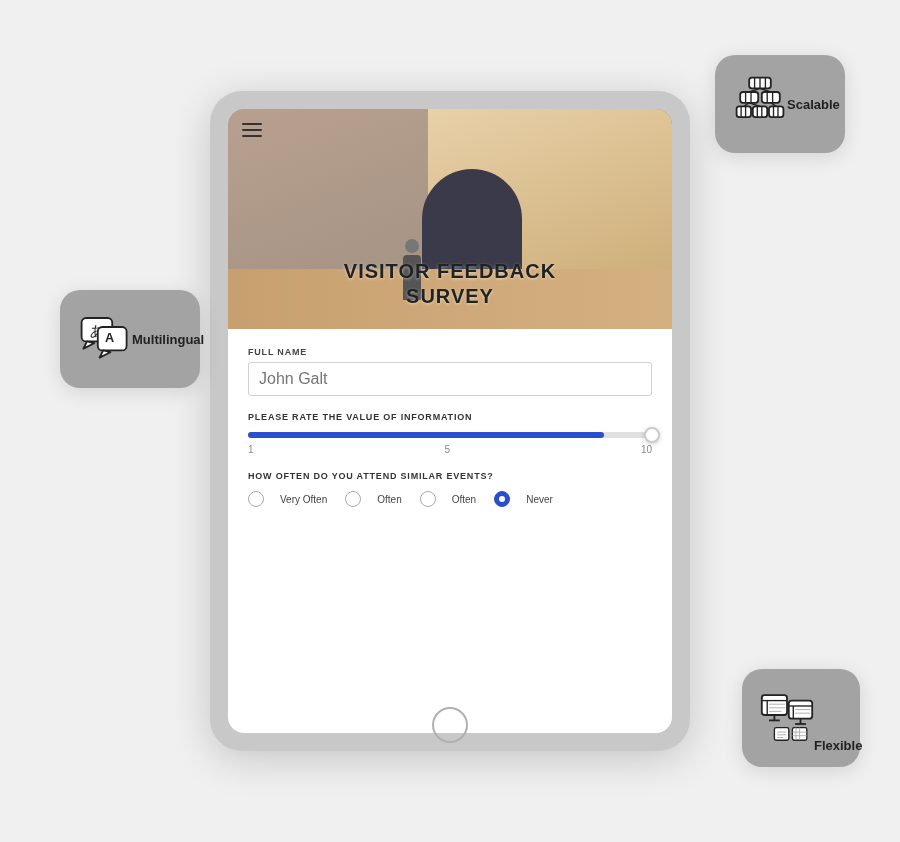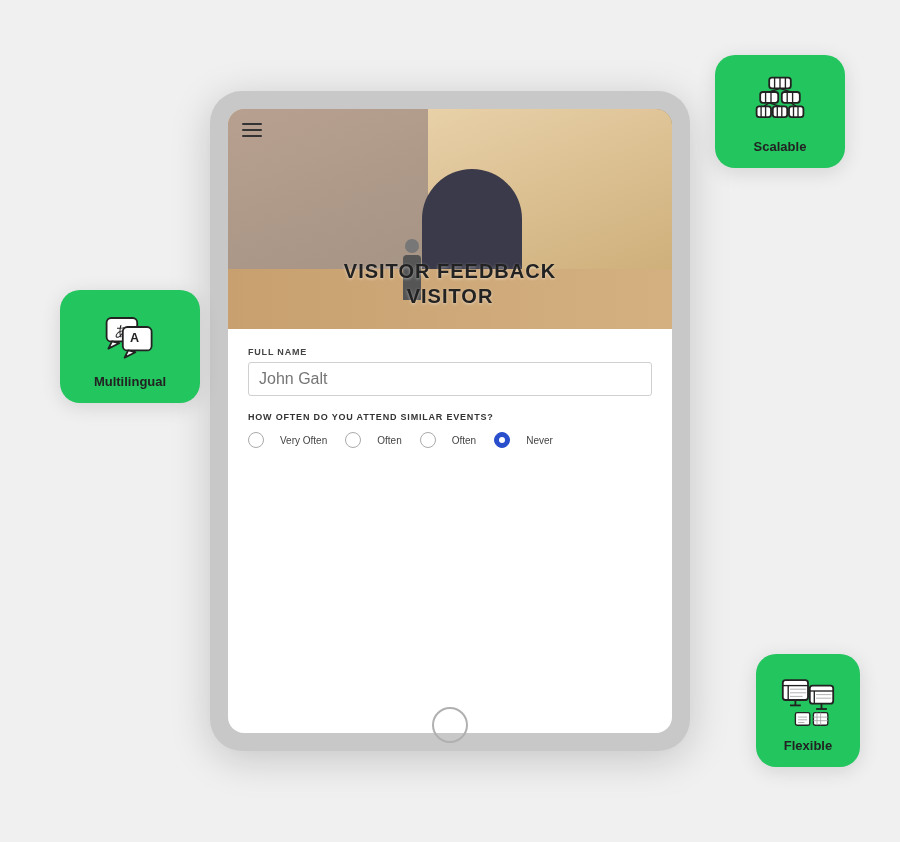--- a/index.html
+++ b/index.html
@@ -300,26 +300,26 @@
       width: 36px;
       height: 36px;
       border-radius: 50%;
       border: 2px solid #b0b0b0;
       background: transparent;
     }
 
     
     .badge {
       position: absolute;
-      background: #22c55e;
+      background: #a3a3a3;
       border-radius: 20px;
       padding: 14px 18px;
       box-shadow: 0 4px 20px rgba(0,0,0,0.12);
       display: flex;
-      flex-direction: column;
+      flex-direction: row;
       align-items: center;
       z-index: 10;
     }
 
     .badge-icon-area {
       width: 64px;
       height: 64px;
       display: flex;
       align-items: center;
       justify-content: center;
@@ -344,21 +344,22 @@
     .badge-scalable {
       right: 55px;
       top: 55px;
       width: 130px;
     }
 
     
     .badge-flexible {
       right: 40px;
       bottom: 75px;
-      width: 104px;
+      width: 118px;
+      align-items: flex-end;
     }
 
     
     .icon-svg {
       width: 54px;
       height: 54px;
     }
   </style>
 </head>
 <body>
@@ -435,33 +436,45 @@
           <div class="floor-line"></div>
 
           <div class="person">
             <div class="person-head"></div>
             <div class="person-body"></div>
           </div>
         </div>
 
         <div class="survey-title-overlay">
           <div>VISITOR FEEDBACK</div>
-          <div>VISITOR</div>
+          <div>SURVEY</div>
         </div>
       </div>
 
       <div class="survey-form">
 
         <div class="form-row">
           <div class="form-field">
             <label class="field-label">FULL NAME</label>
             <input class="field-input" type="text" placeholder="John Galt" style="">
           </div>
         </div>
 
+        <div class="slider-container">
+          <div class="section-label">PLEASE RATE THE VALUE OF INFORMATION</div>
+          <div class="slider-track">
+            <div class="slider-fill"></div>
+            <div class="slider-thumb"></div>
+          </div>
+          <div class="slider-labels">
+            <span>1</span>
+            <span>5</span>
+            <span>10</span>
+          </div>
+        </div>
 
         <div class="frequency-section">
           <div class="section-label">HOW OFTEN DO YOU ATTEND SIMILAR EVENTS?</div>
           <div class="radio-row">
             <div class="radio-option">
               <div class="radio-circle"></div>
               <span class="radio-label">Very Often</span>
             </div>
             <div class="radio-option">
               <div class="radio-circle"></div>

